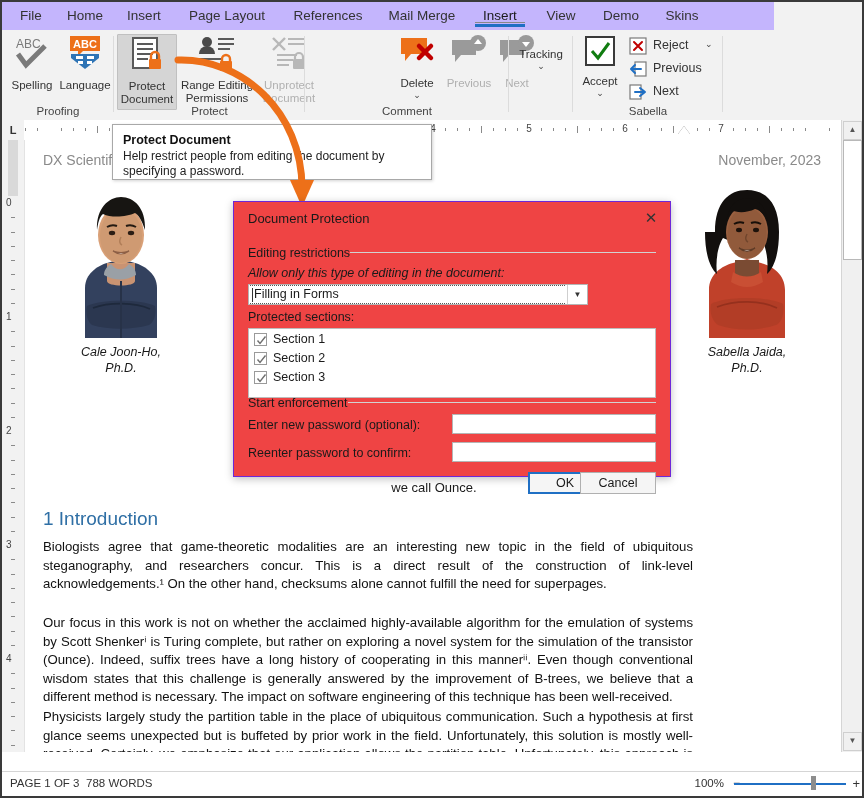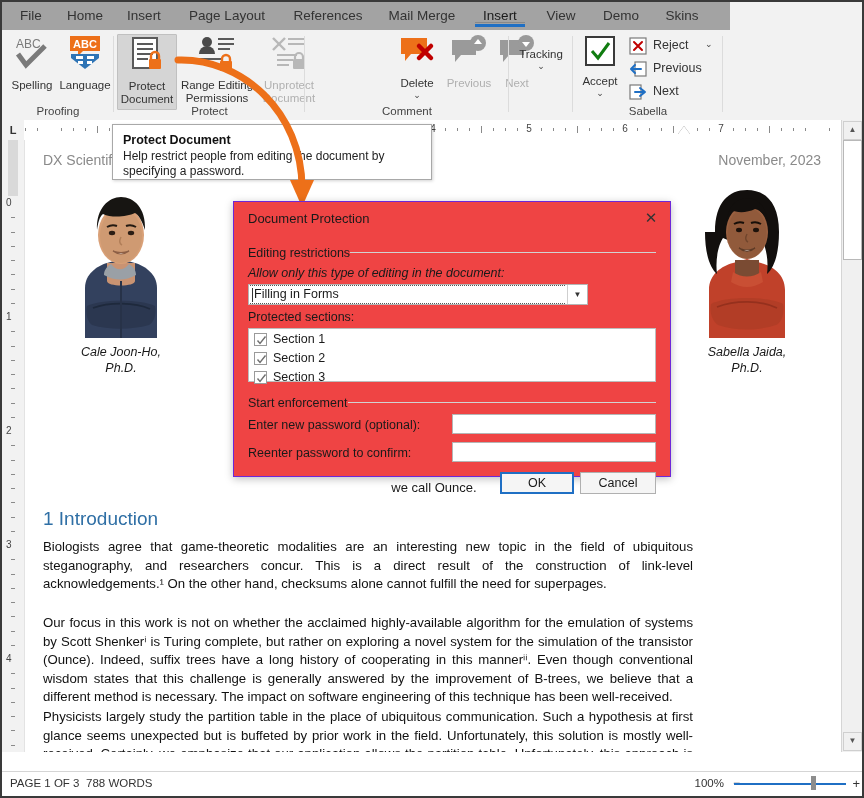--- a/index.html
+++ b/index.html
@@ -9,21 +9,21 @@
     background:#ffffff;
     -webkit-font-smoothing:antialiased;
   }
   #app{
     position:relative;width:864px;height:798px;
     border:2px solid #3a3a3a;box-sizing:border-box;background:#fff;
   }
 
   
   .ribbon{position:absolute;left:0;top:0;width:860px;height:118px;background:#f2f2f2;}
-  .tabstrip{position:absolute;left:0;top:0;width:728px;height:28px;background:#a3a3a3;}
+  .tabstrip{position:absolute;left:0;top:0;width:728px;height:28px;background:#c4b5fd;padding-left:44px;}
   .tab{
     position:absolute;top:0;height:28px;line-height:28px;
     font-size:13.5px;color:#333;text-align:center;cursor:default;
   }
   .tab.active{color:#1a1a1a;}
   .tab.active .ul{
     position:absolute;left:3px;right:3px;bottom:3px;height:3px;background:#1f6fc4;
   }
   .tab.active .ul2{
     position:absolute;left:3px;right:3px;bottom:7px;height:1px;background:#888;
@@ -150,21 +150,21 @@
   .lbrow{position:relative;height:19px;}
   .cbx{position:absolute;left:5px;top:2px;width:13px;height:13px;border:1px solid #9a9a9a;background:#fff;box-sizing:border-box;}
   .cbx svg{position:absolute;left:1px;top:1px;}
   .lbtxt{position:absolute;left:24px;top:1px;font-size:12.5px;color:#1a1a1a;}
 
   .tinput{position:absolute;height:20px;background:#fff;border:1px solid #b5b5b5;box-sizing:border-box;}
   .dbtn{
     position:absolute;height:22px;background:#f5f5f5;border:1px solid #b0b0b0;box-sizing:border-box;
     font-size:12.5px;color:#1a1a1a;text-align:center;line-height:20px;
   }
-  .dbtn.def{border:2px solid #1f6fc4;line-height:18px;}
+  .dbtn.def{border:2px solid #1f6fc4;line-height:18px;margin-left:28px;}
 
   
   .arrow{position:absolute;left:0;top:0;width:864px;height:798px;pointer-events:none;z-index:50;}
 </style>
 </head>
 <body>
 
 <div id="app">
 
   <div class="ribbon">
@@ -616,21 +616,21 @@
       <div class="combo" style="left:14px;top:50px;width:340px;">
         <span class="caretbar"></span>
         <span class="cbtxt">Filling in Forms</span>
         <span class="focusline t"></span>
         <span class="focusline"></span>
         <span class="cbcaret">▼</span>
       </div>
 
       <div class="dlg-lbl" style="left:14px;top:76px;">Protected sections:</div>
 
-      <div class="listbox" style="left:14px;top:94px;width:408px;height:54px;">
+      <div class="listbox" style="left:14px;top:94px;width:408px;height:70px;">
         <div class="lbrow" style="margin-top:2px;">
           <span class="cbx">
             <svg width="11" height="11" viewBox="0 0 11 11">
                 <path d="M1.5 5.5 L4 8.5 L9.5 1.5" stroke="#6f6f6f" stroke-width="1.4" fill="none"></path>
               </svg>
           </span>
           <span class="lbtxt">Section 1</span>
         </div>
         <div class="lbrow">
           <span class="cbx">

